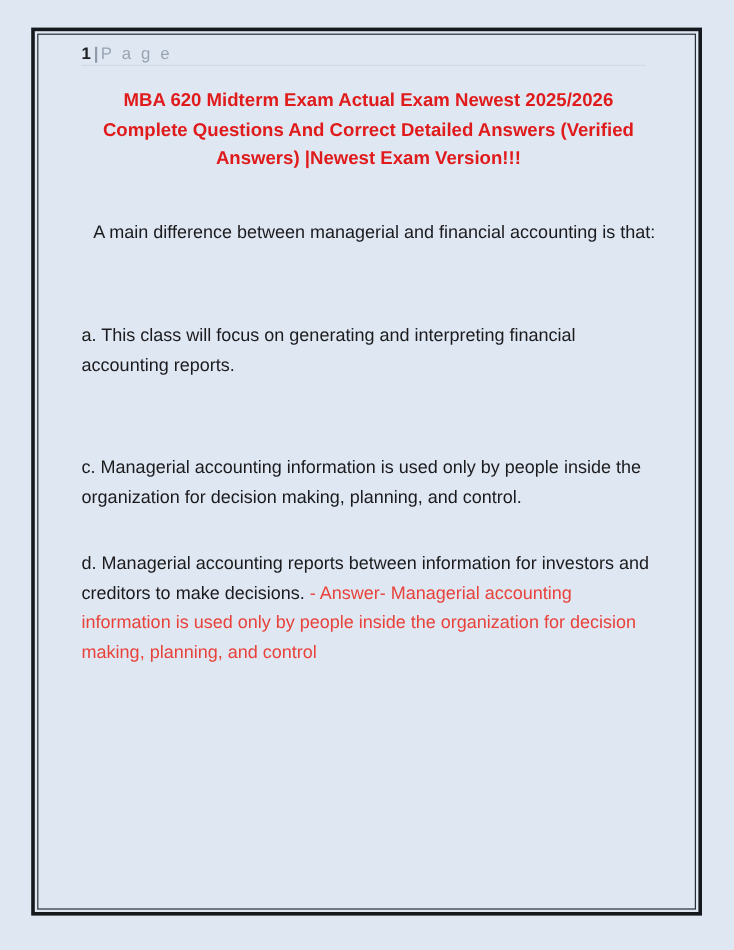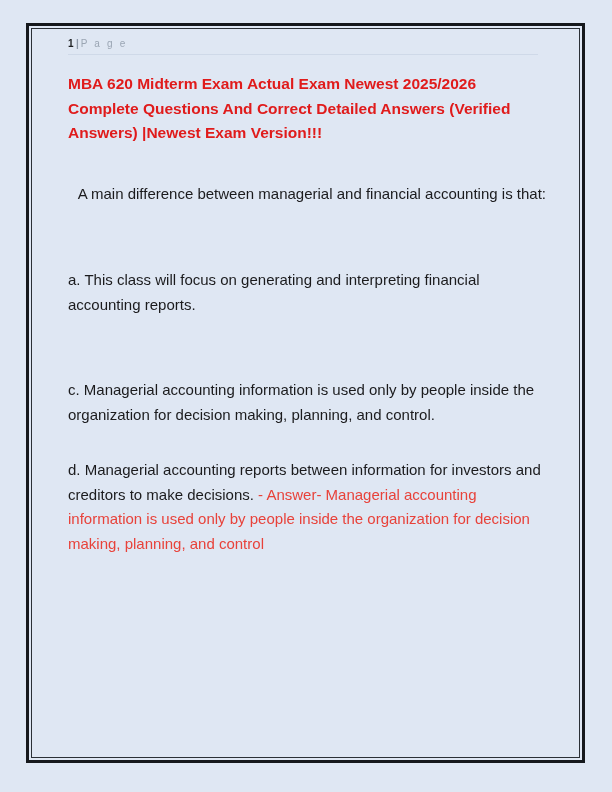--- a/index.html
+++ b/index.html
@@ -56,21 +56,21 @@
 
   
   .page-header {
     position: absolute;
     left: 32px;
     top: 7px;
     width: 472px;
     height: 22px;
   }
   .page-header-text {
-    font-size: 10px;
+    font-size: 14px;
     line-height: 14px;
     white-space: nowrap;
   }
   .hdr-num {
     font-weight: bold;
     color: #1d1f22;
     letter-spacing: 0.3px;
   }
   .hdr-bar {
     color: #8d98a8;
@@ -89,21 +89,21 @@
     height: 1px;
     background: #cfd9e8;
   }
 
   
   .doc-title {
     position: absolute;
     left: 32px;
     top: 42px;
     width: 478px;
-    text-align: left;
+    text-align: center;
     color: #e01b1b;
     font-weight: bold;
     font-size: 15.5px;
     line-height: 24.5px;
   }
 
   
   .block {
     position: absolute;
     left: 32px;

